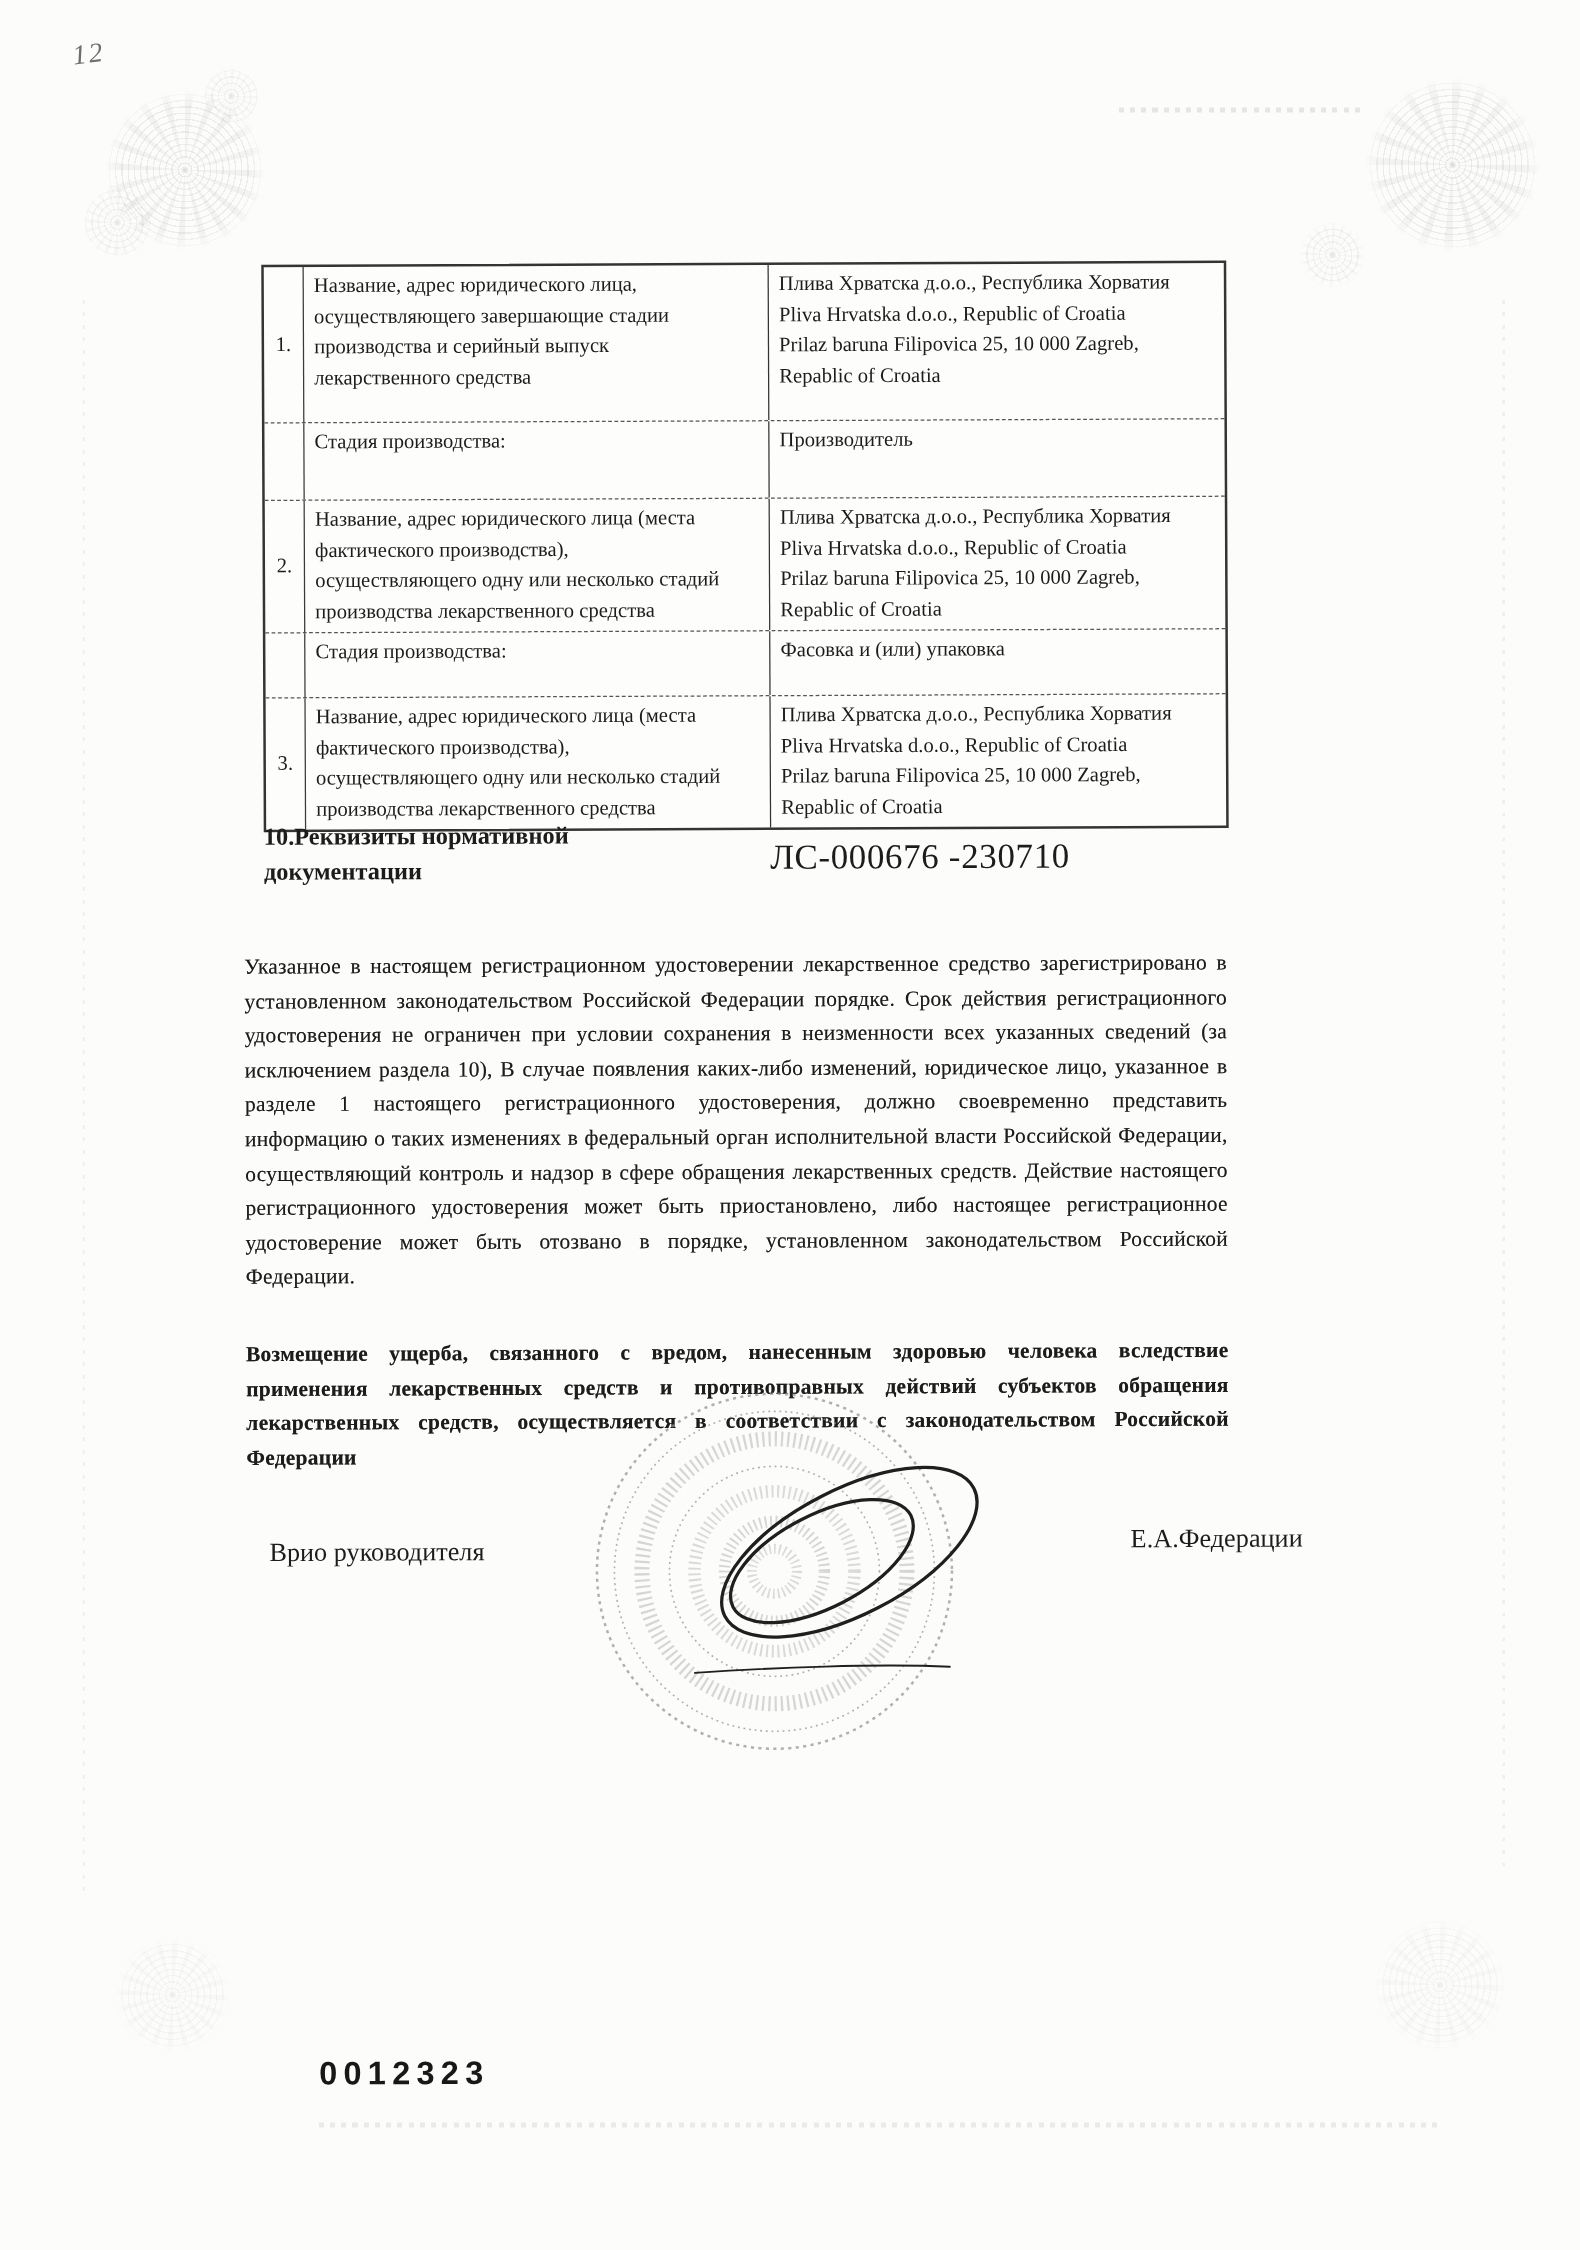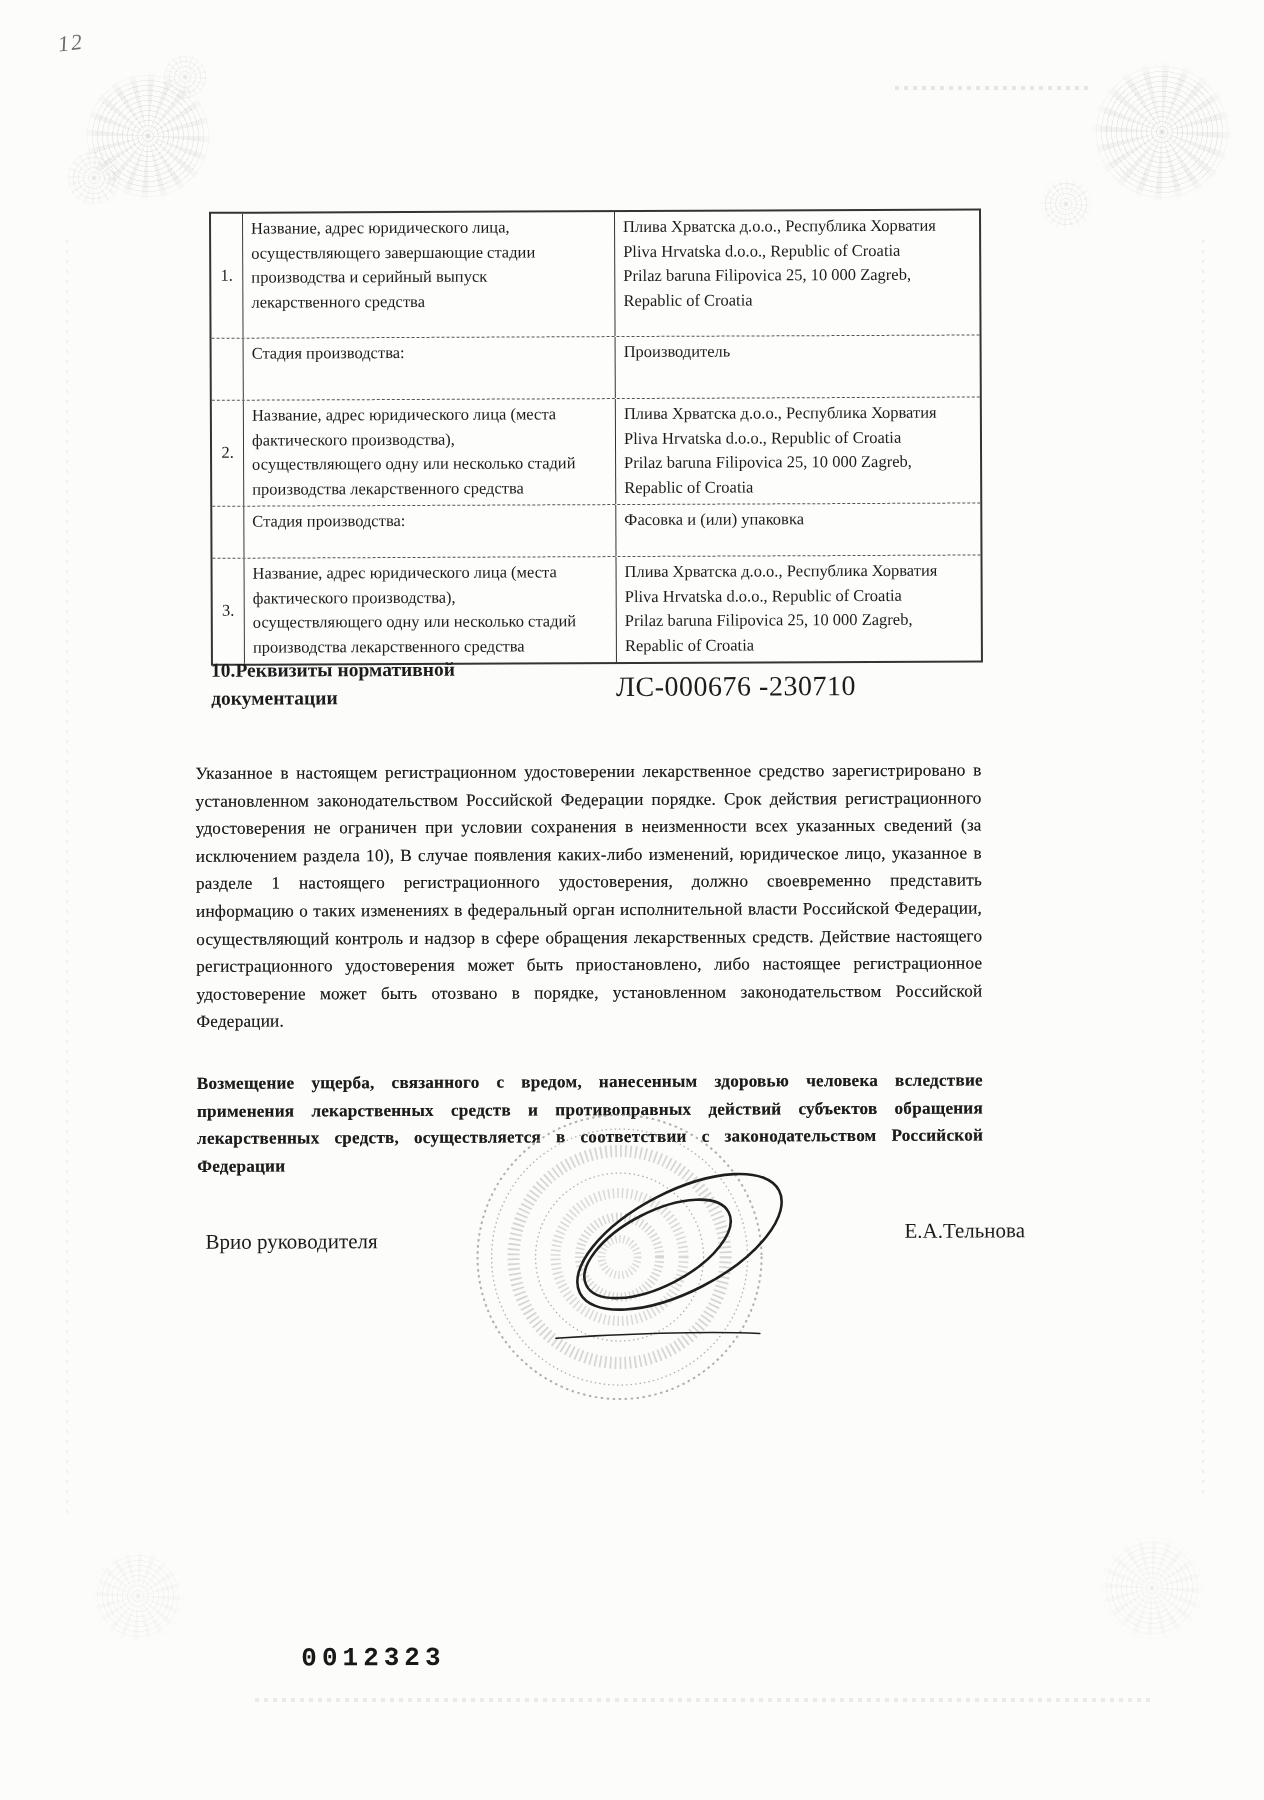--- a/index.html
+++ b/index.html
@@ -76,28 +76,28 @@
   
   .para{
     position:absolute;left:196px;width:786px;
     font-size:17.2px;line-height:27.6px;
     text-align:justify;letter-spacing:.2px;
     text-shadow:0 0 .4px rgba(0,0,0,.5);
   }
   .para.p1{top:758px;}
   .para.p2{top:1068px;font-weight:bold;word-spacing:2.5px;}
   
-  .sig-role{position:absolute;left:204px;top:1228px;font-size:21px;font-family:Liberation Serif, serif;}
+  .sig-role{position:absolute;left:214px;top:1228px;font-size:21px;font-family:Liberation Serif, serif;}
   .sig-name{position:absolute;left:903px;top:1220px;font-size:21px;}
   .stamp-wrap{position:absolute;left:450px;top:1092px;}
   
   .serial{
     position:absolute;left:252px;top:1642px;
-    font-family:Liberation Mono, monospace;
-    font-size:26px;font-weight:700;letter-spacing:5px;color:#181818;margin-left:46px;
+    font-family:Liberation Sans, sans-serif;
+    font-size:26px;font-weight:700;letter-spacing:5px;color:#181818;
   }
 </style>
 </head>
 <body>
 
 <div class="page">
 
   <div class="page-num">12</div>
   <div class="rosette" style="left:84px;top:72px;width:128px;height:128px;"></div>
   <div class="rosette" style="left:66px;top:150px;width:56px;height:56px;opacity:.35;"></div>
@@ -162,21 +162,21 @@
     <div class="section10">
       <div class="heading">10.Реквизиты нормативной
 документации</div>
       <div class="docnum">ЛС-000676 -230710</div>
     </div>
 
     <div class="para p1">Указанное в настоящем регистрационном удостоверении лекарственное средство зарегистрировано в установленном законодательством Российской Федерации порядке. Срок действия регистрационного удостоверения не ограничен при условии сохранения в неизменности всех указанных сведений (за исключением раздела 10), В случае появления каких-либо изменений, юридическое лицо, указанное в разделе 1 настоящего регистрационного удостоверения, должно своевременно представить информацию о таких изменениях в федеральный орган исполнительной власти Российской Федерации, осуществляющий контроль и надзор в сфере обращения лекарственных средств. Действие настоящего регистрационного удостоверения может быть приостановлено, либо настоящее регистрационное удостоверение может быть отозвано в порядке, установленном законодательством Российской Федерации.</div>
     <div class="para p2">Возмещение ущерба, связанного с вредом, нанесенным здоровью человека вследствие применения лекарственных средств и противоправных действий субъектов обращения лекарственных средств, осуществляется в соответствии с законодательством Российской Федерации</div>
 
     <div class="sig-role">Врио руководителя</div>
-    <div class="sig-name">Е.А.Тельнова</div>
+    <div class="sig-name">Е.А.Федерации</div>
 
     <div class="stamp-wrap">
       <svg width="345" height="330" viewBox="0 0 345 330">
         <g stroke="#949494" fill="none" opacity="0.72">
           <circle cx="168" cy="165" r="142" stroke-width="2" stroke-dasharray="2.5 3.5"></circle>
           <circle cx="168" cy="165" r="128" stroke-width="1.3" stroke-dasharray="1.5 3"></circle>
           <circle cx="168" cy="165" r="106" stroke-width="12" stroke-dasharray="1.8 3.2" opacity="0.5"></circle>
           <circle cx="168" cy="165" r="84" stroke-width="1.3" stroke-dasharray="1.5 3"></circle>
           <circle cx="168" cy="165" r="64" stroke-width="10" stroke-dasharray="1.6 3" opacity="0.45"></circle>
           <circle cx="168" cy="165" r="40" stroke-width="9" stroke-dasharray="1.5 2.8" opacity="0.5"></circle>

